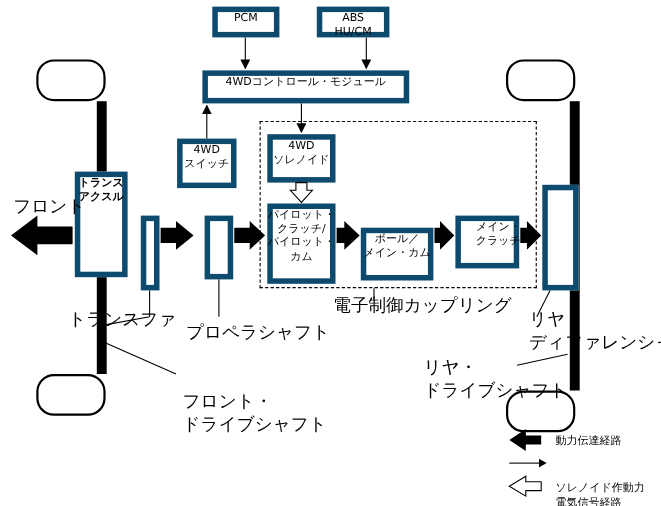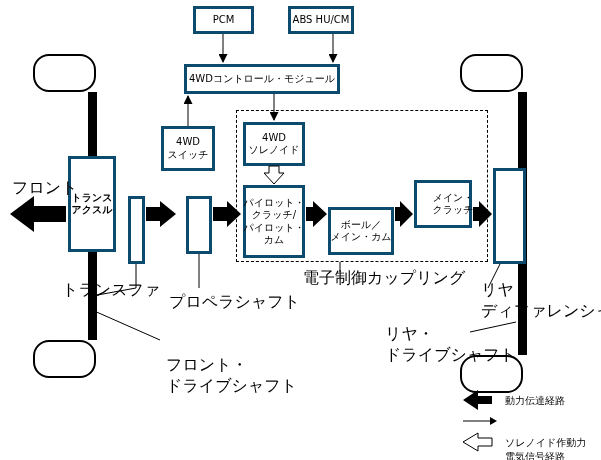--- a/index.html
+++ b/index.html
@@ -1,19 +1,19 @@
 <!DOCTYPE html>
 <html><head>
 <meta charset="utf-8">
 <style>
   html,body{margin:0;padding:0;background:#fff;}
   body{width:601px;height:460px;position:relative;overflow:hidden;
        font-family:"DejaVu Sans","Liberation Sans",sans-serif;color:#000;}
-  .box{position:absolute;border:3px solid #0c4a6e;background:#fff;
-       display:flex;align-items:center;justify-content:center;text-align:center;
+  .box{position:absolute;border:5px solid #0c4a6e;background:#fff;
+       display:flex;align-items:flex-start;justify-content:center;text-align:center;
        font-size:10px;line-height:1.25;box-sizing:border-box;}
   .lbl{position:absolute;font-size:16px;line-height:1.3;white-space:pre;}
   .tire{position:absolute;border:2px solid #000;border-radius:16px;background:#fff;box-sizing:border-box;}
   .axle{position:absolute;background:#000;}
   .dash{position:absolute;border:1px dashed #000;box-sizing:border-box;}
   svg{position:absolute;overflow:visible;}
   .legend-txt{position:absolute;font-size:10px;}
 </style>
 </head>
 <body>
@@ -27,21 +27,21 @@
 <div class="axle" style="left:518px;top:92px;width:9px;height:263px;"></div>
 
 <div class="box" style="left:193px;top:6px;width:61px;height:28px;">
   <span>PCM</span>
 </div>
 
 <div class="box" style="left:288px;top:6px;width:66px;height:28px;">
   <span>ABS HU/CM</span>
 </div>
 
-<div class="box" style="left:184px;top:64px;width:156px;height:30px;">
+<div class="box" style="left:184px;top:64px;width:188px;height:30px;">
   <span>4WDコントロール・モジュール</span>
 </div>
 
 <div class="box" style="left:161px;top:126px;width:54px;height:45px;white-space:pre;">
   <span>4WD
 スイッチ</span>
 </div>
 
 <div class="box" style="left:243px;top:122px;width:62px;height:44px;white-space:pre;">
   <span>4WD
@@ -62,21 +62,21 @@
 クラッチ/
 パイロット・
 カム</span>
 </div>
 
 <div class="box" style="left:328px;top:207px;width:66px;height:48px;white-space:pre;">
   <span>ボール／
 メイン・カム</span>
 </div>
 
-<div class="box" style="left:414px;top:180px;width:58px;height:48px;white-space:pre;padding-left:20px;">
+<div class="box" style="left:414px;top:196px;width:58px;height:48px;white-space:pre;padding-left:20px;">
   <span>メイン・
 クラッチ</span>
 </div>
 
 <div class="box" style="left:493px;top:168px;width:33px;height:96px;"></div>
 
 <div class="dash" style="left:236px;top:110px;width:252px;height:152px;"></div>
 
 <svg style="left:0;top:0;width:601px;height:460px;">
   <defs>

